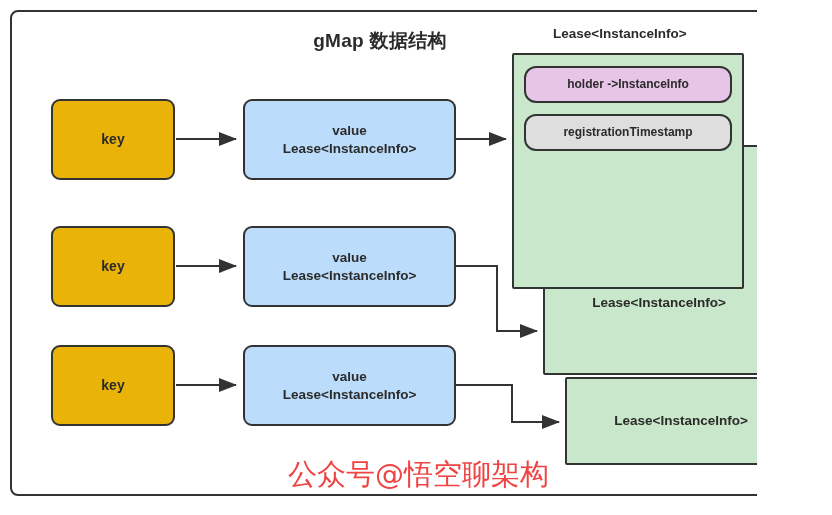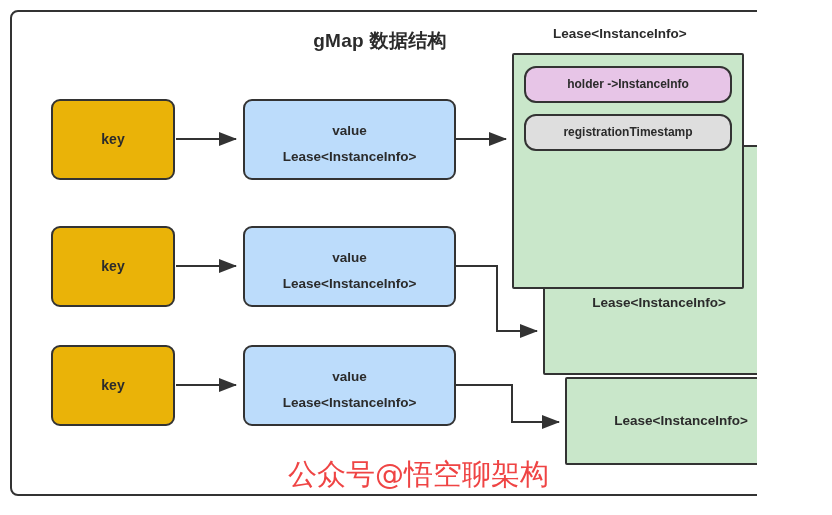--- a/index.html
+++ b/index.html
@@ -117,21 +117,21 @@
   .watermark {
     position: absolute;
     left: 288px;
     top: 455px;
     font-size: 29px;
     color: #ef4444;
     font-family: "DejaVu Sans", "Liberation Sans", sans-serif;
     white-space: nowrap;
     user-select: none;
   }
-  .two-line span { display: block; margin-top: 8px; }
+  .two-line span { display: block; }
 </style>
 </head>
 <body>
 
 <div id="canvas">
 
   <div class="frame"></div>
 
   <svg class="edges" viewBox="0 0 832 515">
     <defs>

